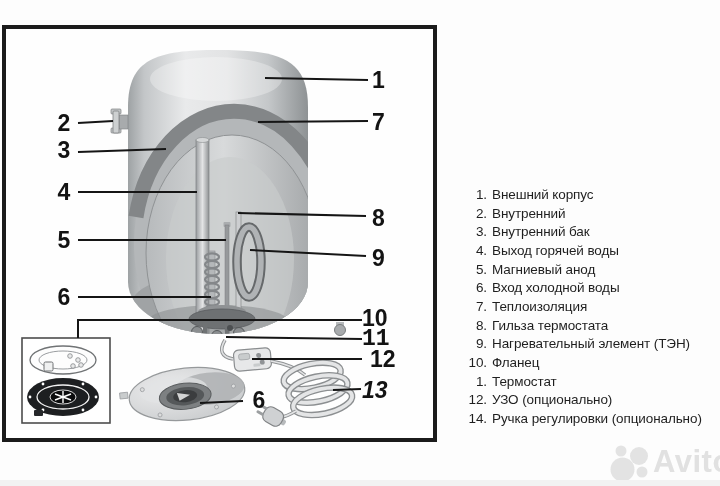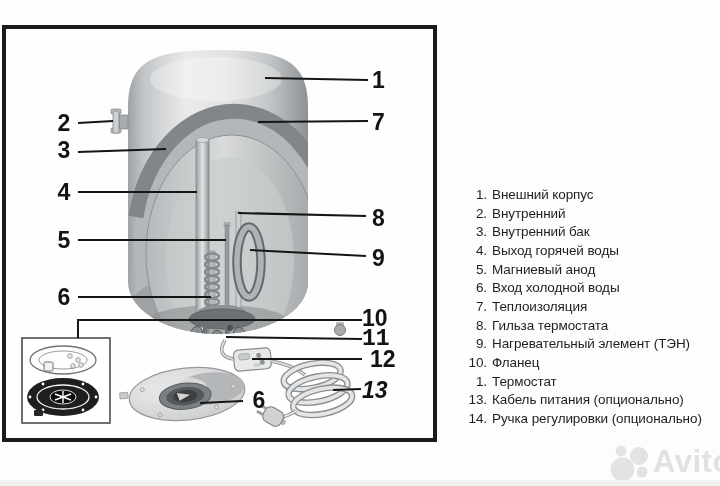--- a/index.html
+++ b/index.html
@@ -281,25 +281,25 @@
   <div class="legend-row">
     <span class="legend-num">10.</span>
     <span class="legend-text">Фланец</span>
   </div>
 
   <div class="legend-row">
     <span class="legend-num">1.</span>
     <span class="legend-text">Термостат</span>
   </div>
 
-
-  <div class="legend-row">
-    <span class="legend-num">13.</span>
-    <span class="legend-text">Кабель питания (опционально)</span>
-  </div>
+  <div class="legend-row">
+    <span class="legend-num">12.</span>
+    <span class="legend-text">УЗО (опционально)</span>
+  </div>
+
 
   <div class="legend-row">
     <span class="legend-num">14.</span>
     <span class="legend-text">Ручка регулировки (опционально)</span>
   </div>
 </div>
 
   <div class="watermark">
     <svg width="44" height="40" viewBox="0 0 44 40">
       <g fill="#e3e3e3">

